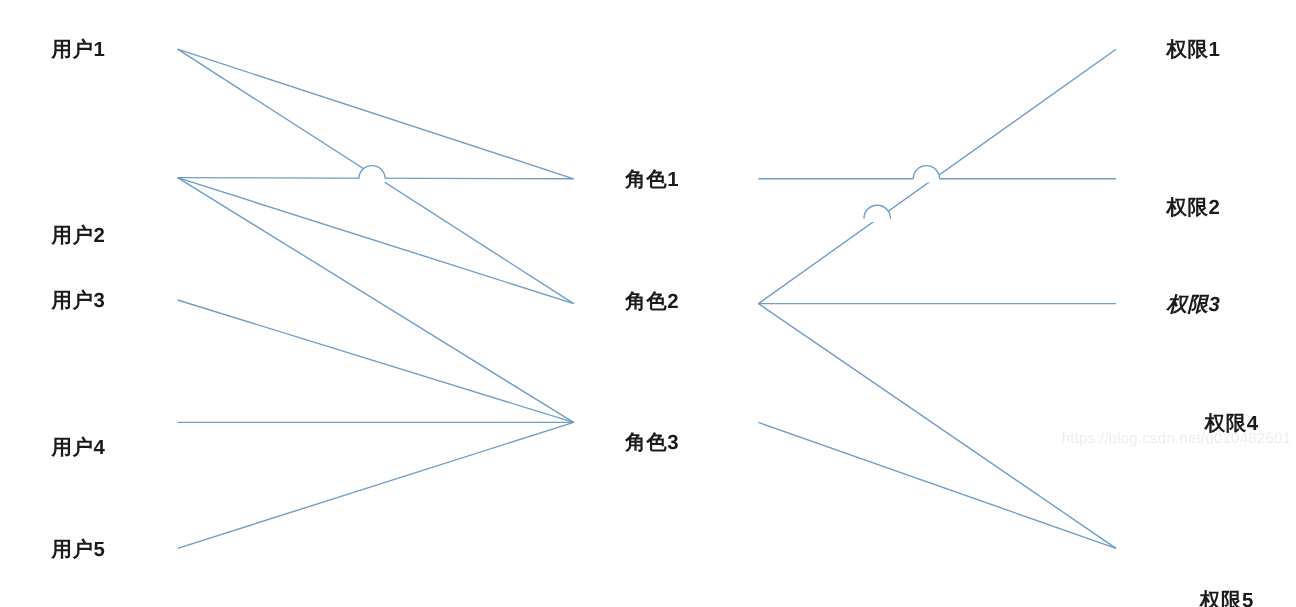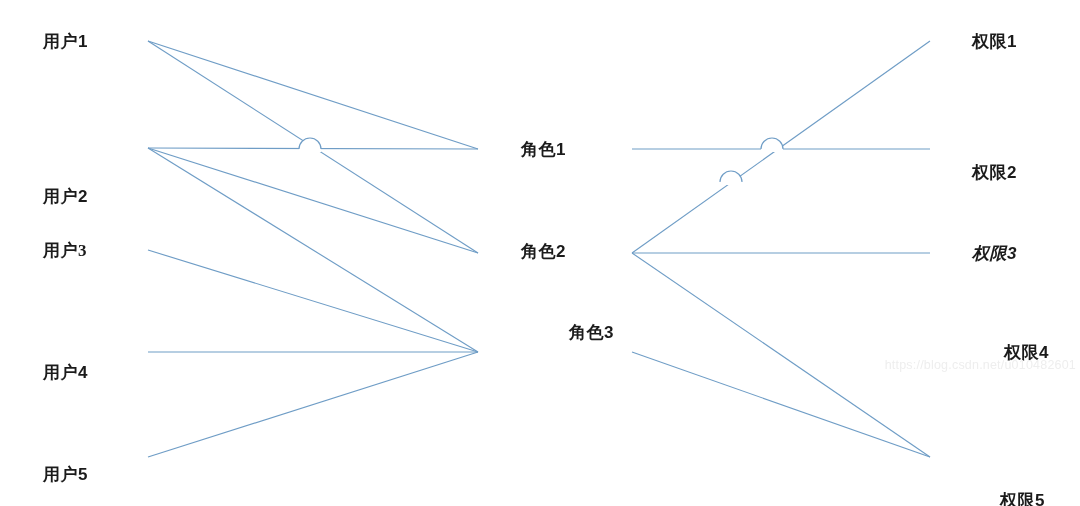--- a/index.html
+++ b/index.html
@@ -82,29 +82,29 @@
         <path d="M 761 149 A 11 11 0 0 1 783 149 L 783 152 L 761 152 Z" fill="#ffffff" stroke="none"></path>
         <path d="M 761 149 A 11 11 0 0 1 783 149" fill="none" stroke="#6f9dc6" stroke-width="1.15"></path>
         <path d="M 720 182 A 11 11 0 0 1 742 182 L 742 185 L 720 185 Z" fill="#ffffff" stroke="none"></path>
         <path d="M 720 182 A 11 11 0 0 1 742 182" fill="none" stroke="#6f9dc6" stroke-width="1.15"></path>
       </g>
   </svg>
 
   <div>
     <div class="node-label col-left" style="left:43px; top:33px;">用户1</div>
     <div class="node-label col-left" style="left:43px; top:140px;margin-top:48px;">用户2</div>
-    <div class="node-label col-left" style="left:43px; top:242px;font-family:Liberation Serif, serif;">用户3</div>
+    <div class="node-label col-left" style="left:43px; top:242px;">用户3</div>
     <div class="node-label col-left" style="left:43px; top:364px;">用户4</div>
-    <div class="node-label col-left" style="left:43px; top:466px;text-align:right;">用户5</div>
+    <div class="node-label col-left" style="left:43px; top:449px;text-align:right;">用户5</div>
   </div>
 
   <div>
     <div class="node-label col-mid" style="left:521px; top:141px;">角色1</div>
     <div class="node-label col-mid" style="left:521px; top:243px;">角色2</div>
-    <div class="node-label col-mid" style="left:521px; top:324px;margin-left:48px;">角色3</div>
+    <div class="node-label col-mid" style="left:521px; top:360px;">角色3</div>
   </div>
 
   <div>
     <div class="node-label col-right" style="left:972px; top:33px;">权限1</div>
     <div class="node-label col-right" style="left:972px; top:148px;margin-top:16px;">权限2</div>
     <div class="node-label col-right" style="left:972px; top:245px;font-style:italic;">权限3</div>
     <div class="node-label col-right" style="left:1004px; top:344px;">权限4</div>
     <div class="node-label col-right" style="left:1000px; top:449px;margin-top:43px;">权限5</div>
   </div>
 

